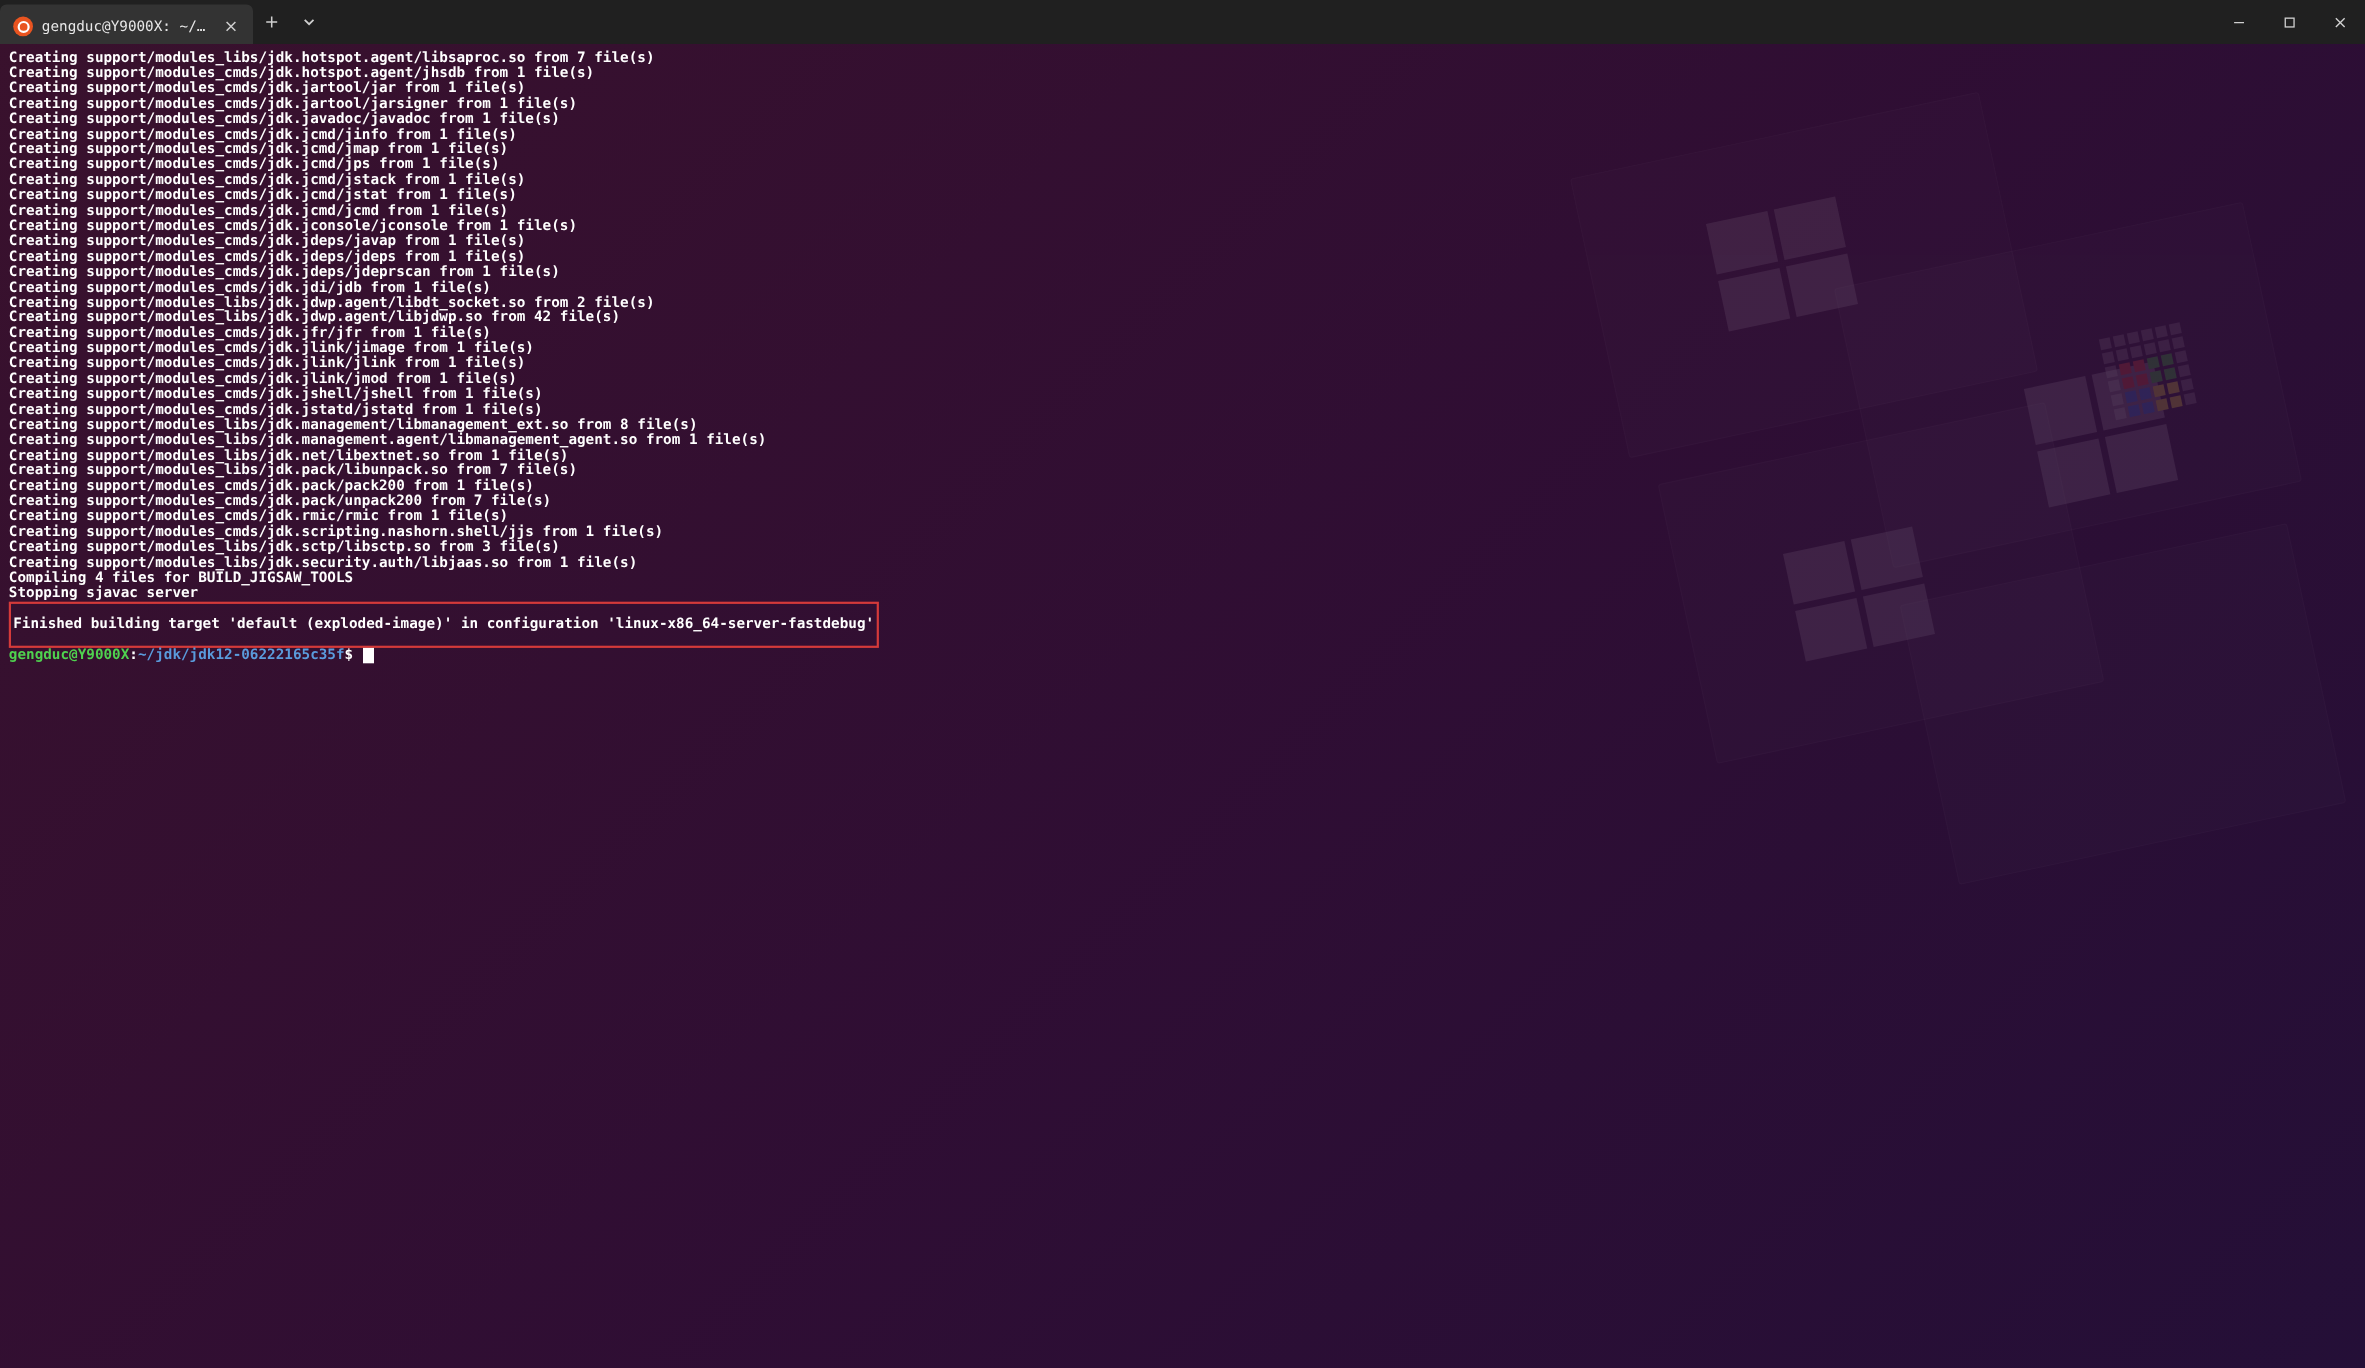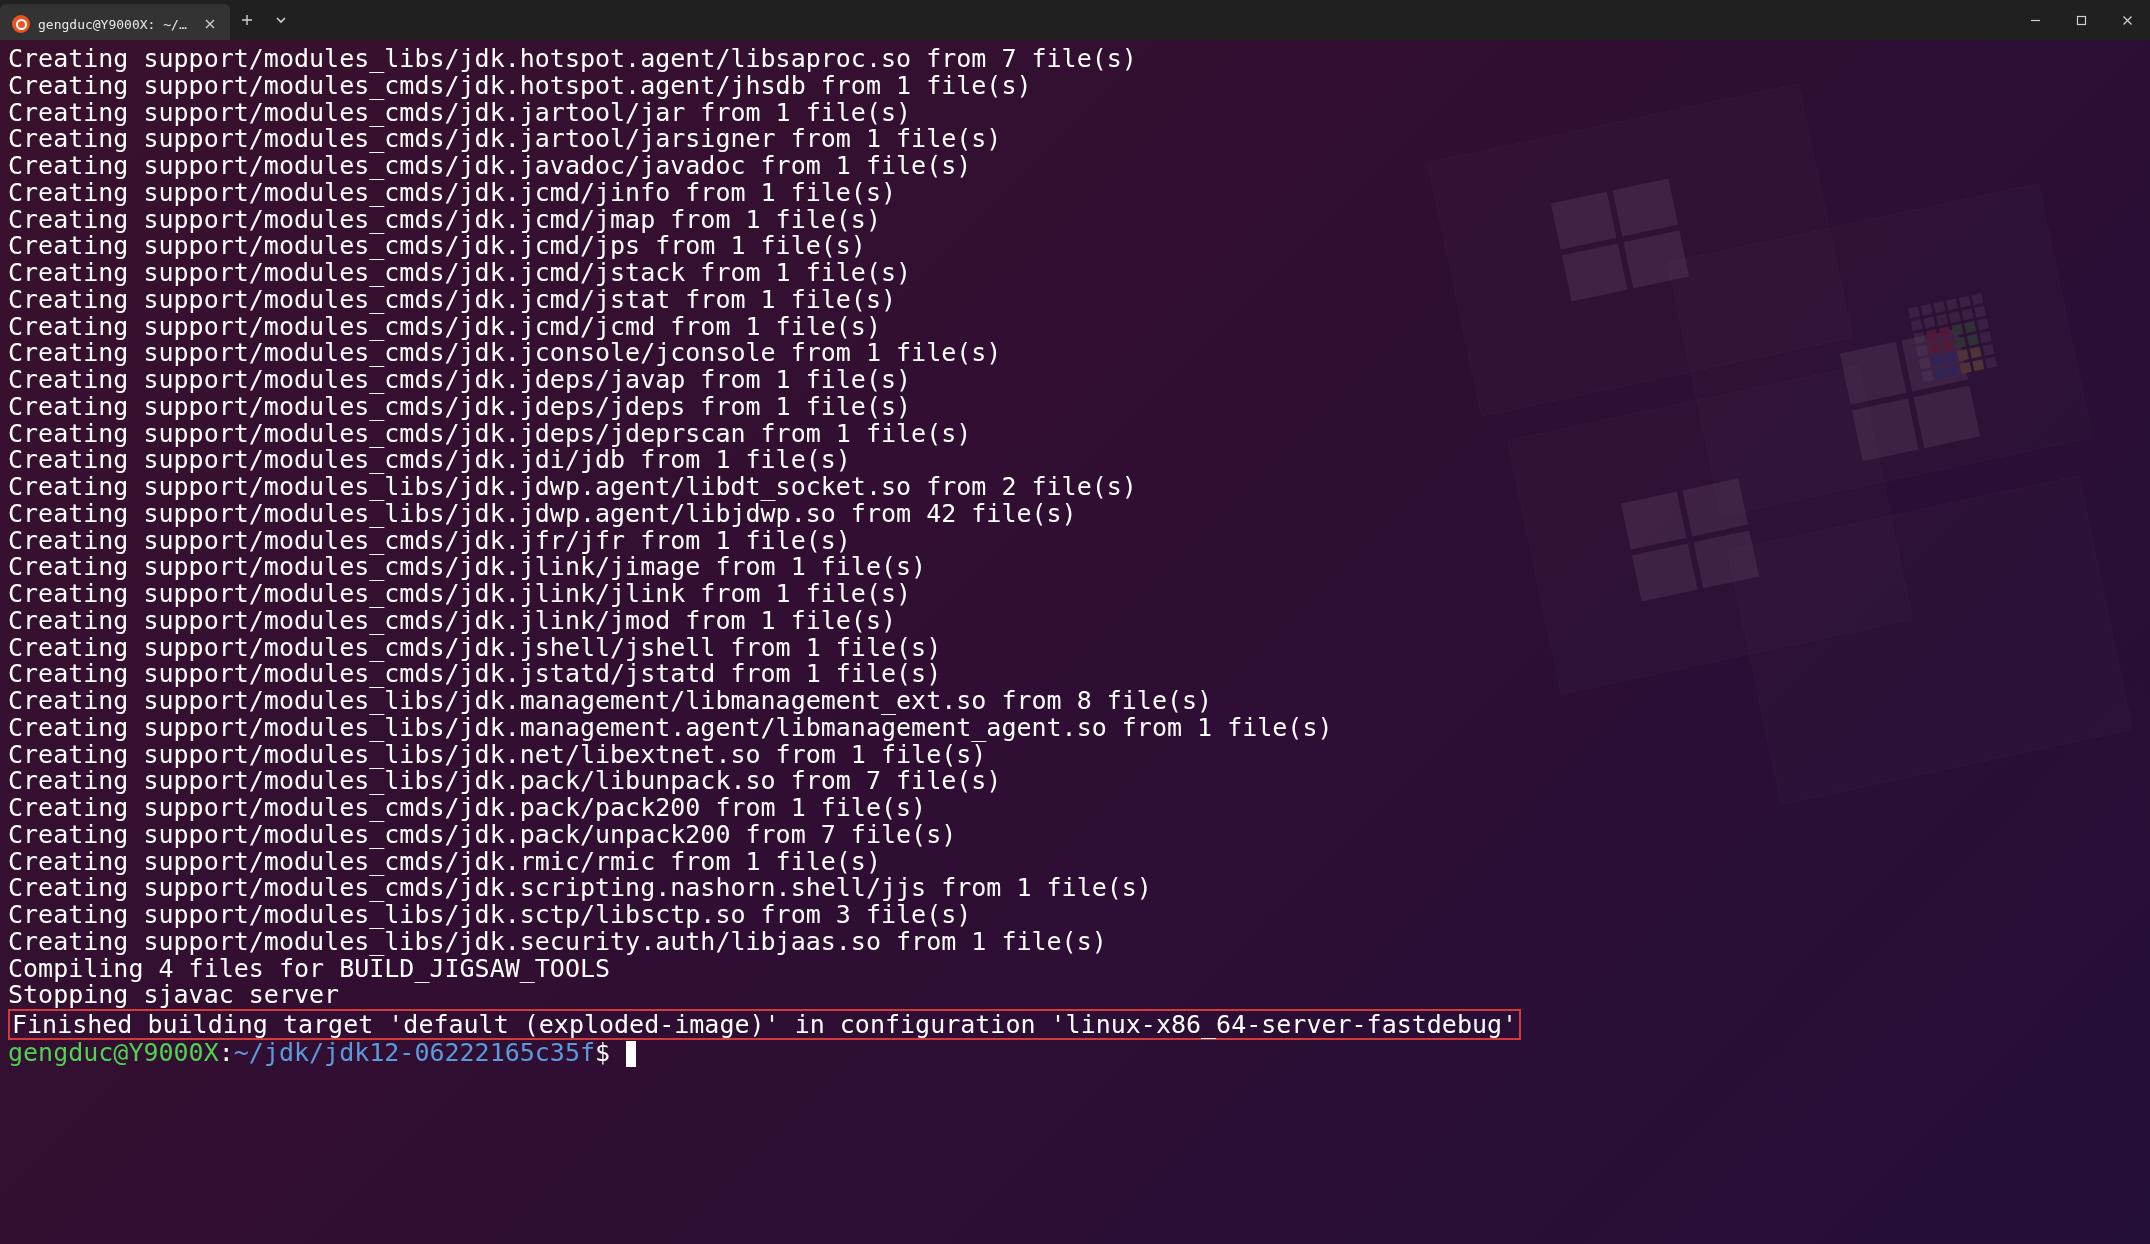--- a/index.html
+++ b/index.html
@@ -90,23 +90,23 @@
     display:flex; align-items:center; justify-content:center;
     color:#cfcfcf;
   }
   .win-btn svg { width:11px; height:11px; }
 
   .terminal {
     flex: 1;
     position: relative;
     padding: 6px 8px 8px 8px;
     color: #ffffff;
-    font-size: 25px;
+    font-size: 13px;
     line-height: 1.07;
-    font-weight: 400;
+    font-weight: 700;
     overflow: hidden;
     
     background:
       linear-gradient(135deg, rgba(64,18,44,0.65) 0%, rgba(48,13,55,0.65) 55%, rgba(32,15,60,0.65) 100%),
       #2c0f2e;
   }
   .bg-decor {
     position:absolute;
     inset:0;
     pointer-events:none;
@@ -144,21 +144,21 @@
   .wl95 .row { display:flex; gap:3px;}
   .wl95 .dot { width:10px; height:10px; background:rgba(255,255,255,0.3);}
   .wl95 .r { background:#d24040;}
   .wl95 .g { background:#3fae3f;}
   .wl95 .b { background:#3f6fd2;}
   .wl95 .y { background:#d2b83f;}
 
   .term-content { position: relative; white-space: pre; }
   .hl-box {
     border: 2px solid #d43a3a;
-    padding: 0 2px;
+    padding: 12px 2px;
     display: inline-block;
     line-height: 1.08;
   }
   .prompt-user { color: #4fd24f; }
   .prompt-path { color: #5a9bdc; }
   .cursor {
     display:inline-block;
     width: 10px;
     height: 1.05em;
     background: #ffffff;

